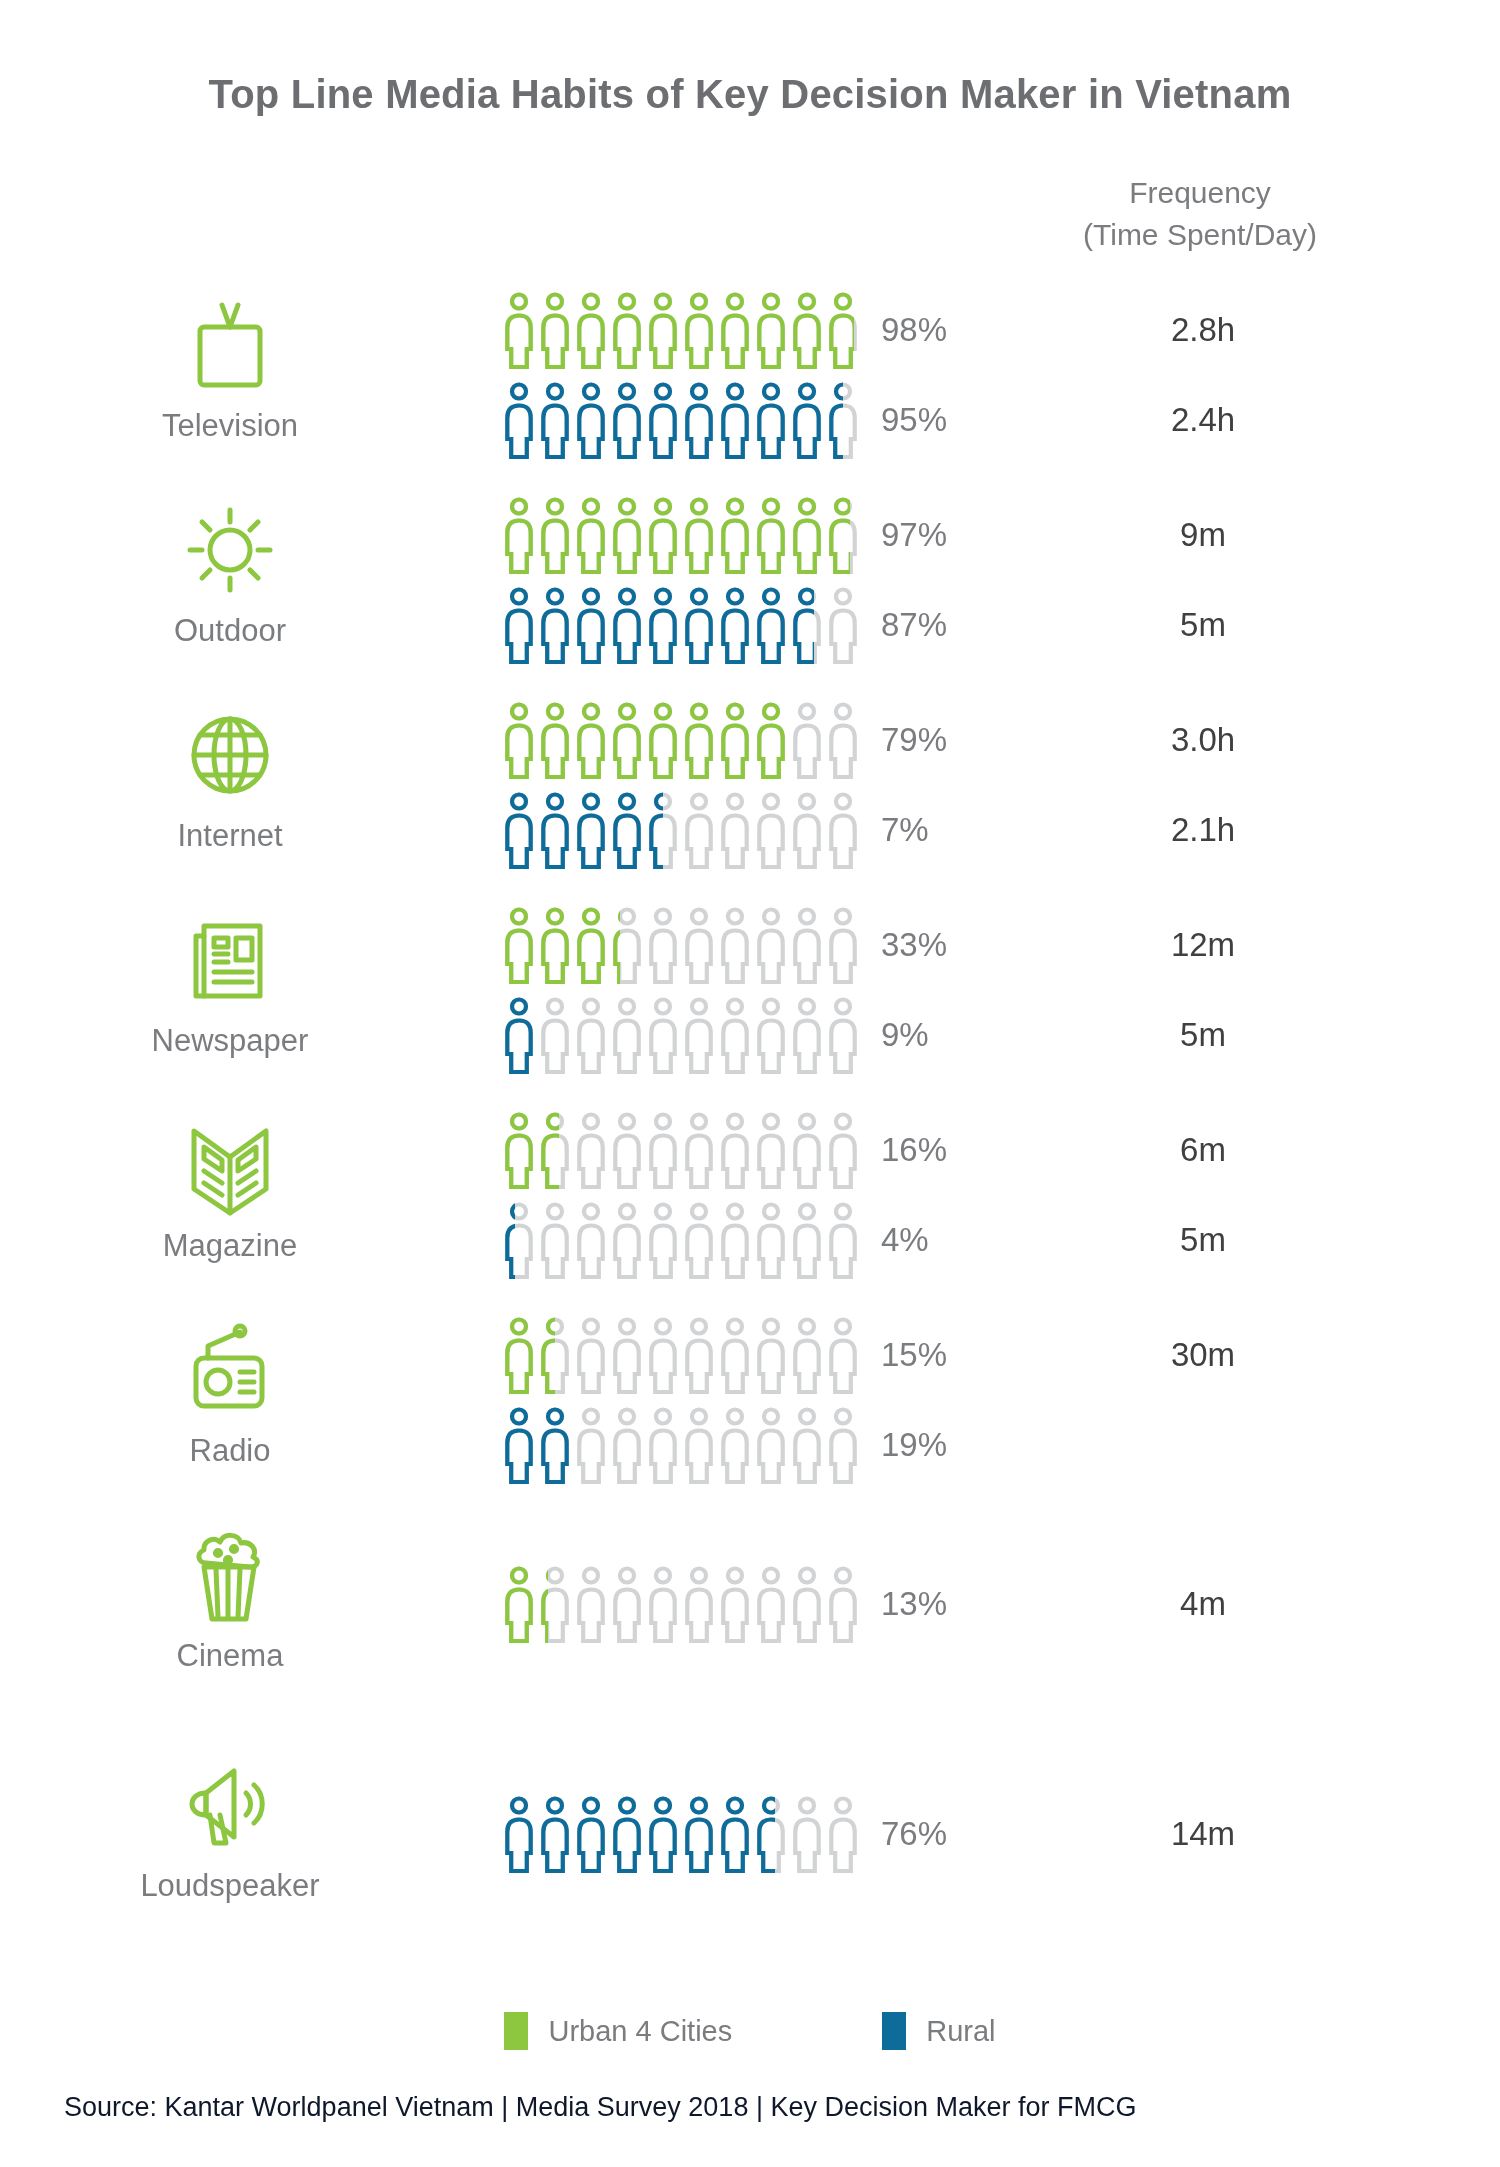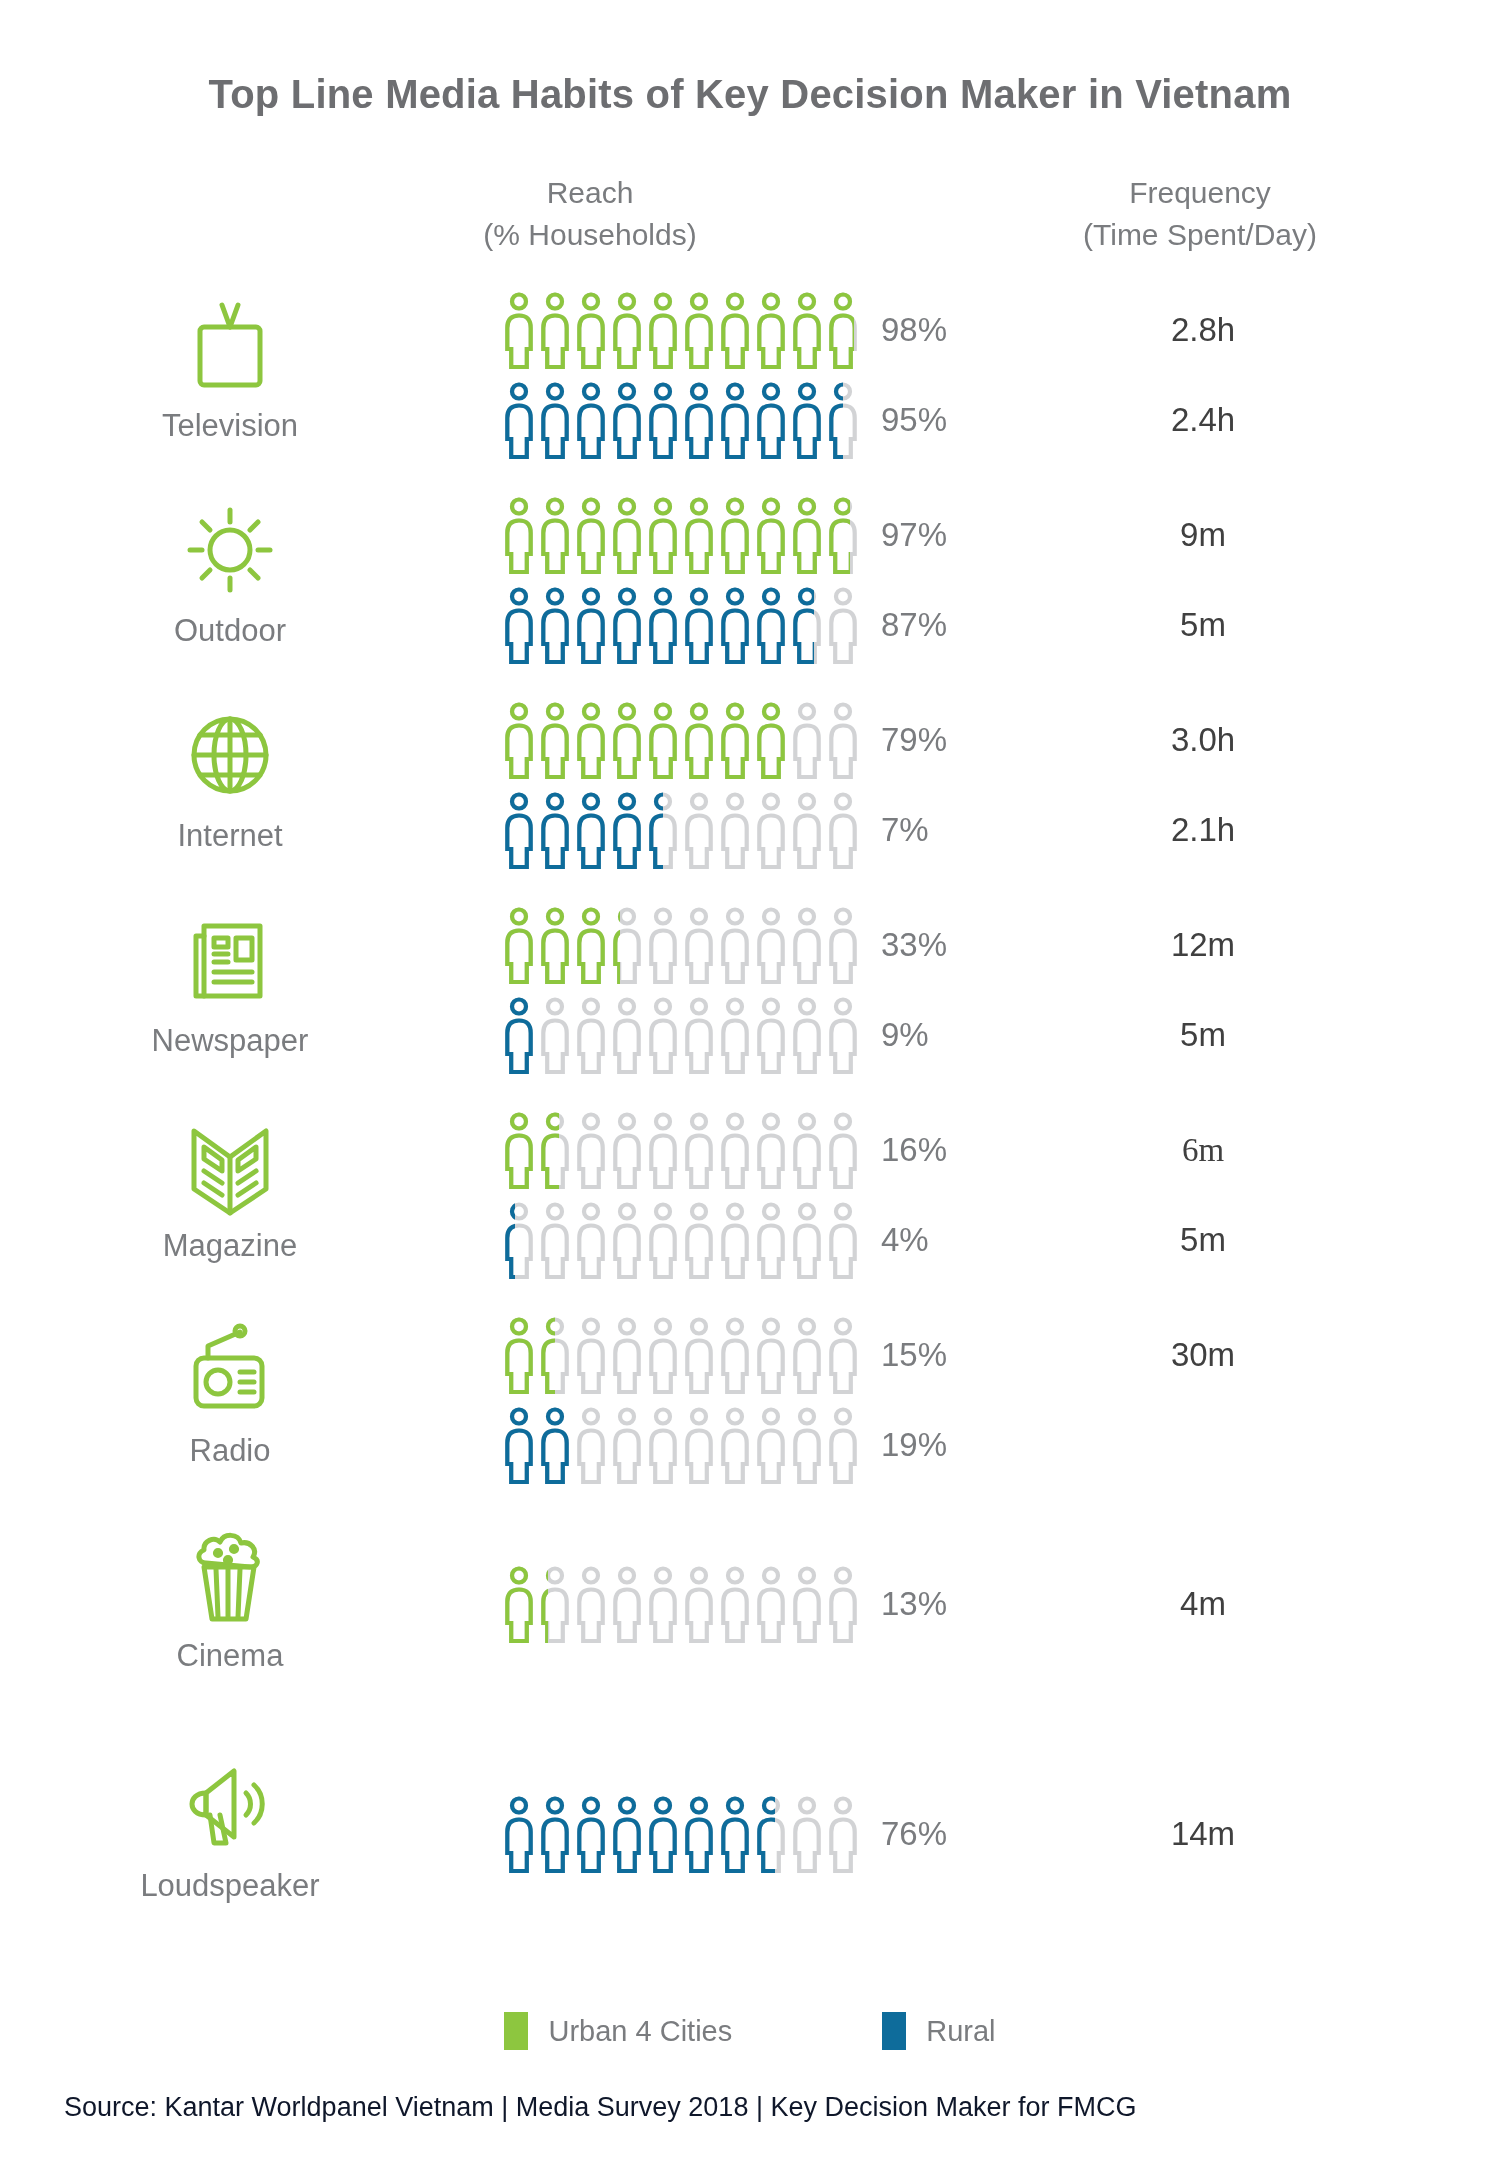--- a/index.html
+++ b/index.html
@@ -79,24 +79,20 @@
     font-size:27px;color:#0f172a;white-space:nowrap;
   }
 </style>
 </head>
 <body>
 
 <div class="sheet">
 
   <div class="title">Top Line Media Habits of Key Decision Maker in Vietnam</div>
 
-  <div class="colhead reach">
-    <span>Reach</span>
-    <span class="l2">(% Households)</span>
-  </div>
 
   <div class="colhead freq">
     <span>Frequency</span>
     <span class="l2">(Time Spent/Day)</span>
   </div>
 
   <div class="rows" id="rows-root">
       <div class="row">
         <div class="media-cell">
           <div class="media-icon">
@@ -1303,21 +1299,21 @@
               <div class="pg" style="left:324px">
                 <div class="layer">
                   <svg viewBox="0 0 36 78" xmlns="http://www.w3.org/2000/svg">
                     <circle cx="18" cy="10.5" r="7" fill="none" stroke="#D2D3D5" stroke-width="4.2"></circle>
                     <path d="M10.2 76 L10.2 58 L6.3 58 L6.3 37 C6.3 28.5 10.4 24.5 18 24.5 C25.6 24.5 29.7 28.5 29.7 37 L29.7 58 L25.8 58 L25.8 76 Z" fill="none" stroke="#D2D3D5" stroke-width="4.2" stroke-linejoin="miter"></path>
                   </svg>
                 </div>
               </div>
             </div>
             <div class="pct">16%</div>
-            <div class="freqv" style="top: 0px; line-height: 82px; left: 512px; font-family: Liberation Serif, serif;">6m</div>
+            <div class="freqv" style="top: 0px; line-height: 82px; left: 512px;">6m</div>
           </div>
           <div class="bar b2">
             <div class="people">
               <div class="pg" style="left:0px">
                 <div class="layer">
                   <svg viewBox="0 0 36 78" xmlns="http://www.w3.org/2000/svg">
                     <circle cx="18" cy="10.5" r="7" fill="none" stroke="#D2D3D5" stroke-width="4.2"></circle>
                     <path d="M10.2 76 L10.2 58 L6.3 58 L6.3 37 C6.3 28.5 10.4 24.5 18 24.5 C25.6 24.5 29.7 28.5 29.7 37 L29.7 58 L25.8 58 L25.8 76 Z" fill="none" stroke="#D2D3D5" stroke-width="4.2" stroke-linejoin="miter"></path>
                   </svg>
                 </div>

